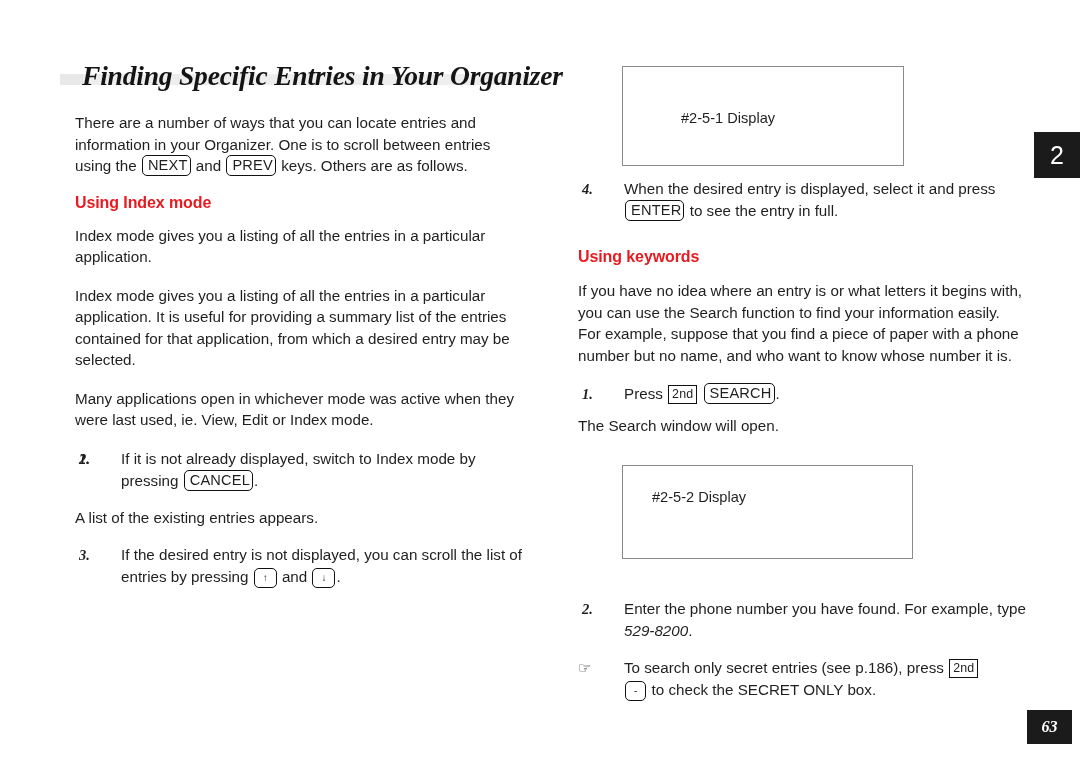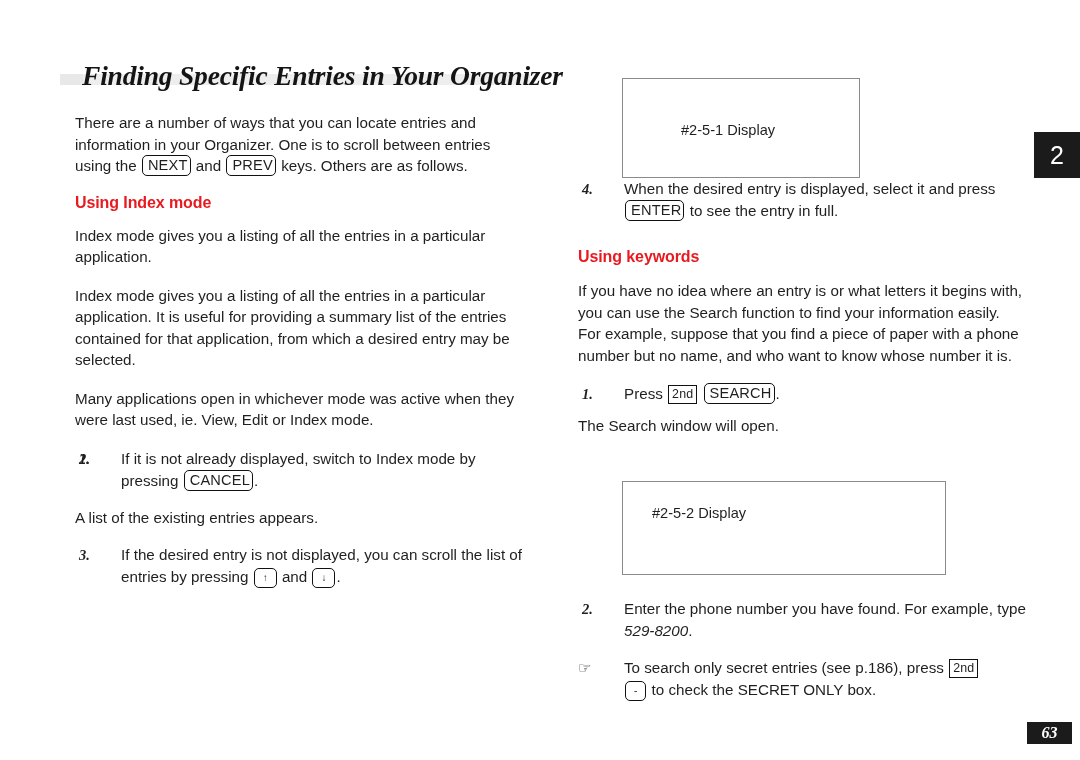--- a/index.html
+++ b/index.html
@@ -150,33 +150,33 @@
   .display-box {
     position: absolute;
     border: 1.6px solid #8a8a8a;
     background: #ffffff;
     box-sizing: border-box;
     font-size: 14.6px;
     color: #1f1f1f;
   }
   #display-box-1 {
     left: 622px;
-    top: 78px;
-    width: 238px;
+    top: 66px;
+    width: 282px;
     height: 100px;
   }
   #display-box-1 .dbl {
     position: absolute;
     left: 58px;
     top: 43px;
   }
   #display-box-2 {
     left: 622px;
-    top: 481px;
-    width: 324px;
+    top: 465px;
+    width: 291px;
     height: 94px;
     padding-left: 22px;
   }
   #display-box-2 .dbl {
     position: absolute;
     left: 29px;
     top: 23px;
   }
 
   
@@ -193,21 +193,21 @@
     justify-content: center;
     font-family: "Liberation Sans", sans-serif;
     font-size: 25px;
     font-weight: normal;
   }
   .folio {
     position: absolute;
     right: 8px;
     bottom: 16px;
     width: 45px;
-    height: 22px;
+    height: 34px;
     background: #1c1b1b;
     color: #ffffff;
     display: flex;
     align-items: center;
     justify-content: center;
     font-family: "Liberation Serif", serif;
     font-style: italic;
     font-weight: bold;
     font-size: 16px;
   }

